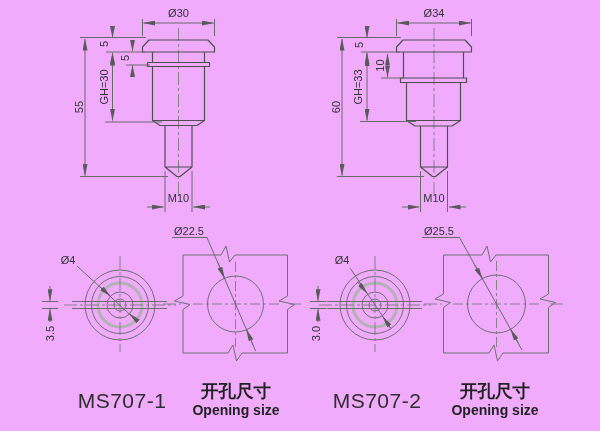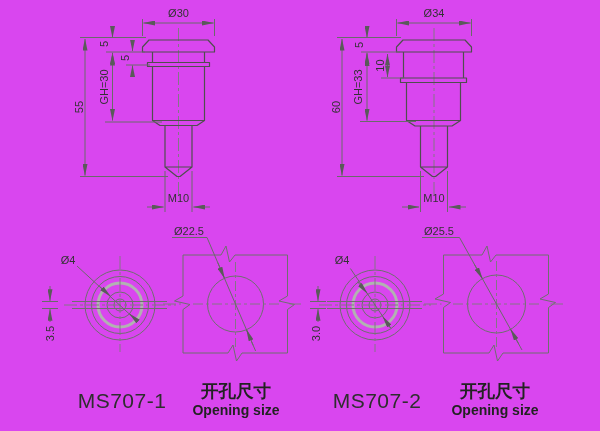--- a/index.html
+++ b/index.html
@@ -1,16 +1,16 @@
 <!DOCTYPE html>
 <html><head>
 <meta charset="utf-8">
 <style>
   html,body{margin:0;padding:0;background:#fff;}
-  .stage{position:relative;width:600px;height:431px;background:#d946ef;overflow:hidden;
+  .stage{position:relative;width:600px;height:431px;background:#f0abfc;overflow:hidden;
          font-family:"Liberation Sans",sans-serif;}
   svg{display:block}
   .part{fill:none;stroke:#4f4f4f;stroke-width:1.2;stroke-linejoin:round;stroke-linecap:round;}
   .thin{fill:none;stroke:#6f6f6f;stroke-width:1;}
   .dim{fill:none;stroke:#6a6a6a;stroke-width:1;}
   .ring{fill:none;stroke:#b2b2b2;stroke-width:3;}
   .cl{fill:none;stroke:#7a7a7a;stroke-width:0.9;stroke-dasharray:13 3 3 3;}
   .cl2{fill:none;stroke:#7a7a7a;stroke-width:0.9;stroke-dasharray:10 3 3 3;}
   text{fill:#333;}
   .dt{font-size:11px;}

